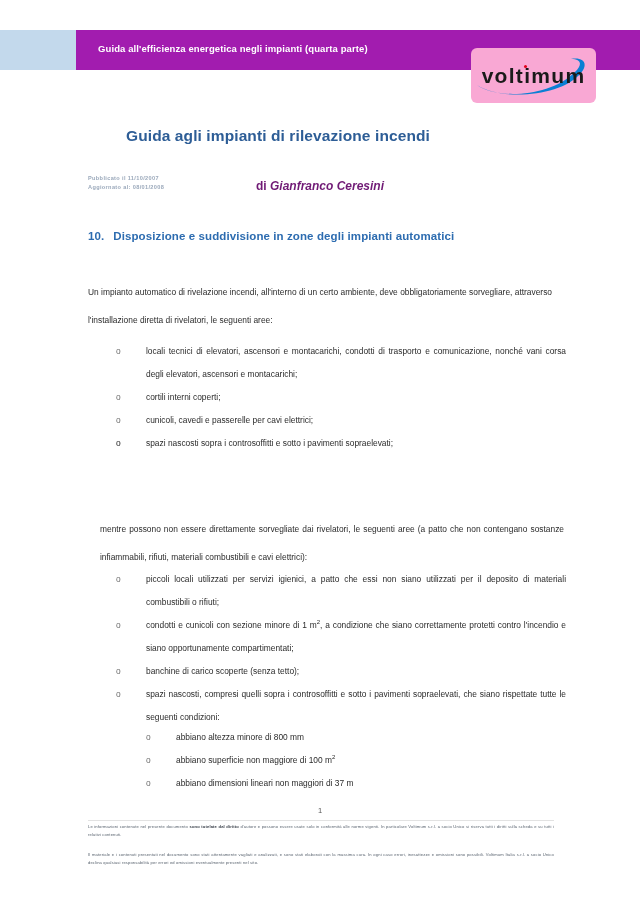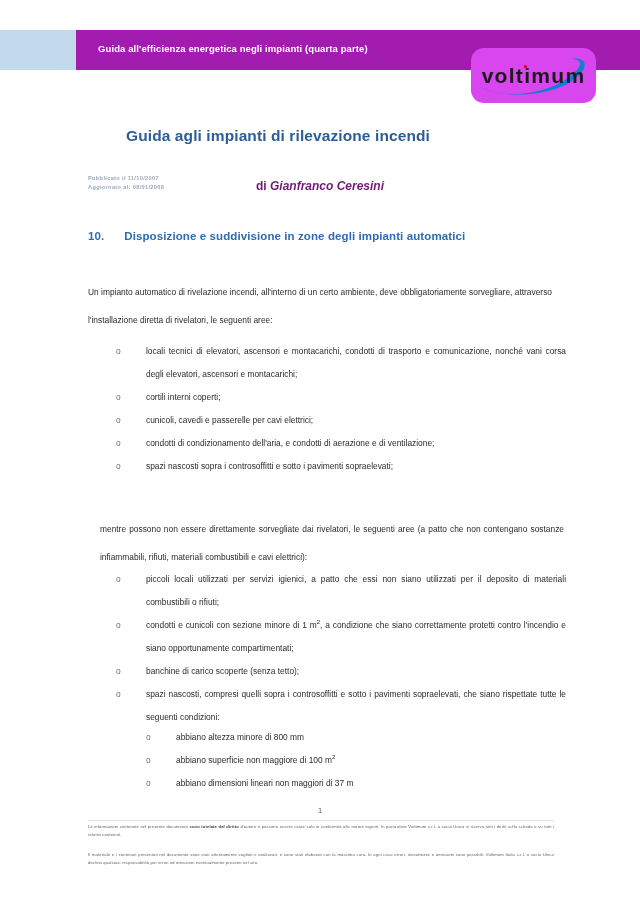--- a/index.html
+++ b/index.html
@@ -49,22 +49,22 @@
     color: #ffffff;
     letter-spacing: 0.1px;
     white-space: nowrap;
   }
   .logo-box {
     position: absolute;
     left: 471px;
     top: 48px;
     width: 125px;
     height: 55px;
-    background: #d946ef;
-    border-radius: 13px;
+    background: #f9a8d4;
+    border-radius: 6px;
     overflow: hidden;
   }
   .logo-svg {
     position: absolute;
     left: 0;
     top: 0;
   }
   .logo-text {
     position: absolute;
     left: 0;
@@ -133,21 +133,21 @@
   .section-heading {
     position: absolute;
     left: 88px;
     top: 230px;
     font-size: 11.5px;
     font-weight: bold;
     color: #2d6cb0;
     letter-spacing: 0.1px;
   }
   .section-heading .num {
-    margin-right: 20px;
+    margin-right: 9px;
   }
 
   .para {
     position: absolute;
     left: 88px;
     width: 464px;
     font-size: 8.4px;
     color: #2b2b2b;
     line-height: 28px;
     text-align: justify;
@@ -261,21 +261,21 @@
   <div class="section-heading">
     <span class="num">10.</span><span>Disposizione e suddivisione in zone degli impianti automatici</span>
   </div>
 
   <div class="para para-intro">Un impianto automatico di rivelazione incendi, all'interno di un certo ambiente, deve obbligatoriamente sorvegliare, attraverso l'installazione diretta di rivelatori, le seguenti aree:</div>
 
   <ul class="bullet-list level1 list-a">
       <li class="bullet-item"><span class="bullet-marker">o</span><span>locali tecnici di elevatori, ascensori e montacarichi, condotti di trasporto e comunicazione, nonché vani corsa degli elevatori, ascensori e montacarichi;</span></li>
       <li class="bullet-item"><span class="bullet-marker">o</span><span>cortili interni coperti;</span></li>
       <li class="bullet-item"><span class="bullet-marker">o</span><span>cunicoli, cavedi e passerelle per cavi elettrici;</span></li>
-      <li class="bullet-item"><span class="bullet-marker">o</span><span>condotti di condizionamento dell'aria, e condotti di aerazione e di ventilazione;</span></li>
+      <li class="bullet-item"><span class="bullet-marker">o</span></li>
       <li class="bullet-item"><span class="bullet-marker">o</span><span>spazi nascosti sopra i controsoffitti e sotto i pavimenti sopraelevati;</span></li>
     </ul>
 
   <div class="para para-mid">mentre possono non essere direttamente sorvegliate dai rivelatori, le seguenti aree (a patto che non contengano sostanze infiammabili, rifiuti, materiali combustibili e cavi elettrici):</div>
 
   <ul class="bullet-list level1 list-b">
       <li class="bullet-item"><span class="bullet-marker">o</span><span>piccoli locali utilizzati per servizi igienici, a patto che essi non siano utilizzati per il deposito di materiali combustibili o rifiuti;</span></li>
       <li class="bullet-item"><span class="bullet-marker">o</span><span>condotti e cunicoli con sezione minore di 1 m<sup>2</sup>, a condizione che siano correttamente protetti contro l'incendio e siano opportunamente compartimentati;</span></li>
       <li class="bullet-item"><span class="bullet-marker">o</span><span>banchine di carico scoperte (senza tetto);</span></li>
       <li class="bullet-item"><span class="bullet-marker">o</span><span>spazi nascosti, compresi quelli sopra i controsoffitti e sotto i pavimenti sopraelevati, che siano rispettate tutte le seguenti condizioni:</span></li>

